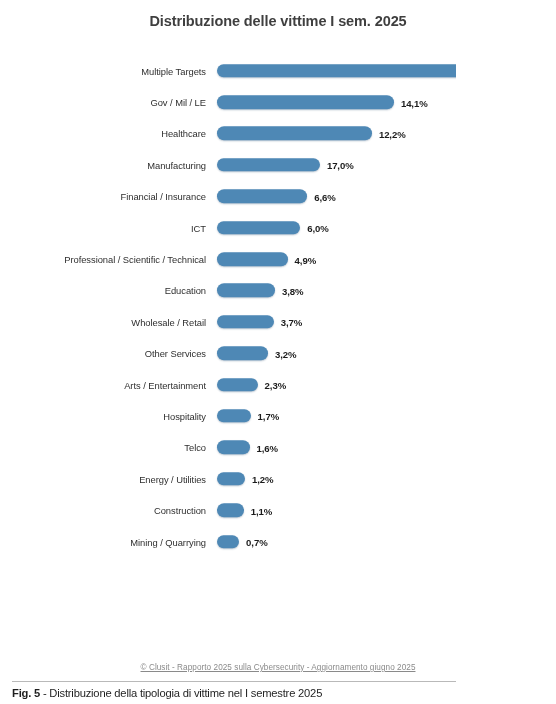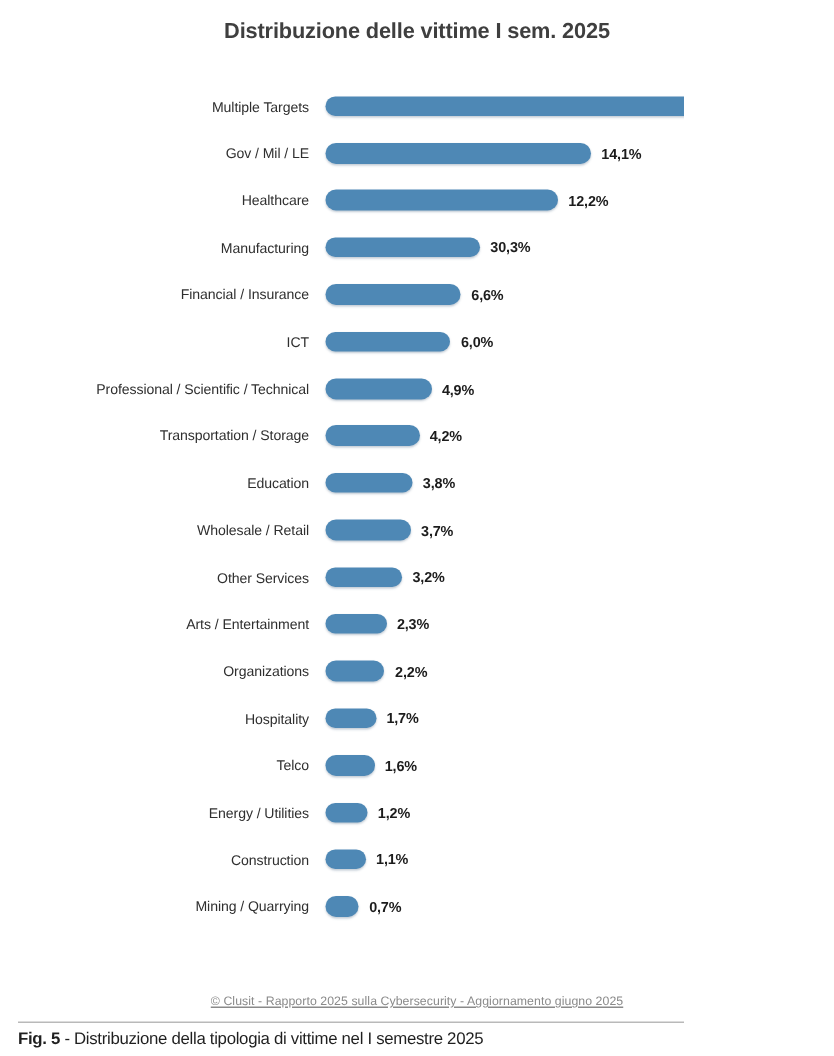--- a/index.html
+++ b/index.html
@@ -193,21 +193,21 @@
           <div class="cat-label">Healthcare</div>
           <div class="bar-track">
             <div class="bar-fill" style="width: 154.9px; background: rgb(78, 136, 181);"></div>
             <div class="bar-value">12,2%</div>
           </div>
         </div>
         <div class="bar-row">
           <div class="cat-label">Manufacturing</div>
           <div class="bar-track">
             <div class="bar-fill" style="width: 102.9px; background: rgb(78, 136, 181);"></div>
-            <div class="bar-value">30,3%</div>
+            <div class="bar-value">17,0%</div>
           </div>
         </div>
         <div class="bar-row">
           <div class="cat-label">Financial / Insurance</div>
           <div class="bar-track">
             <div class="bar-fill" style="width: 90.2px; background: rgb(78, 136, 181);"></div>
             <div class="bar-value">6,6%</div>
           </div>
         </div>
         <div class="bar-row">
@@ -218,27 +218,20 @@
           </div>
         </div>
         <div class="bar-row">
           <div class="cat-label">Professional / Scientific / Technical</div>
           <div class="bar-track">
             <div class="bar-fill" style="width: 70.6px; background: rgb(78, 136, 181);"></div>
             <div class="bar-value">4,9%</div>
           </div>
         </div>
         <div class="bar-row">
-          <div class="cat-label">Transportation / Storage</div>
-          <div class="bar-track">
-            <div class="bar-fill" style="width: 62.5px; background: rgb(78, 136, 181);"></div>
-            <div class="bar-value">4,2%</div>
-          </div>
-        </div>
-        <div class="bar-row">
           <div class="cat-label">Education</div>
           <div class="bar-track">
             <div class="bar-fill" style="width: 57.9px; background: rgb(78, 136, 181);"></div>
             <div class="bar-value">3,8%</div>
           </div>
         </div>
         <div class="bar-row">
           <div class="cat-label">Wholesale / Retail</div>
           <div class="bar-track">
             <div class="bar-fill" style="width: 56.7px; background: rgb(78, 136, 181);"></div>
@@ -250,27 +243,20 @@
           <div class="bar-track">
             <div class="bar-fill" style="width: 51px; background: rgb(78, 136, 181);"></div>
             <div class="bar-value">3,2%</div>
           </div>
         </div>
         <div class="bar-row">
           <div class="cat-label">Arts / Entertainment</div>
           <div class="bar-track">
             <div class="bar-fill" style="width: 40.6px; background: rgb(78, 136, 181);"></div>
             <div class="bar-value">2,3%</div>
-          </div>
-        </div>
-        <div class="bar-row">
-          <div class="cat-label">Organizations</div>
-          <div class="bar-track">
-            <div class="bar-fill" style="width: 39.4px; background: rgb(78, 136, 181);"></div>
-            <div class="bar-value">2,2%</div>
           </div>
         </div>
         <div class="bar-row">
           <div class="cat-label">Hospitality</div>
           <div class="bar-track">
             <div class="bar-fill" style="width: 33.6px; background: rgb(78, 136, 181);"></div>
             <div class="bar-value">1,7%</div>
           </div>
         </div>
         <div class="bar-row">

